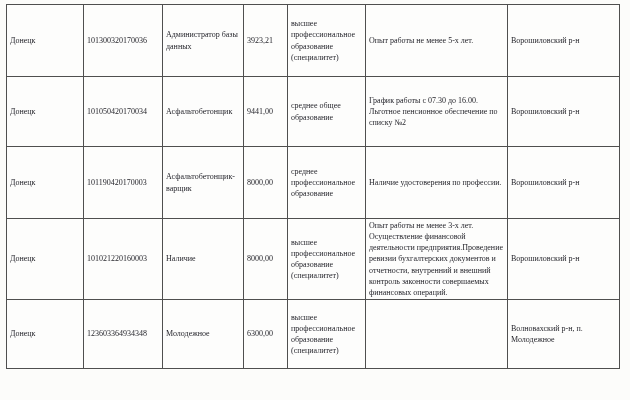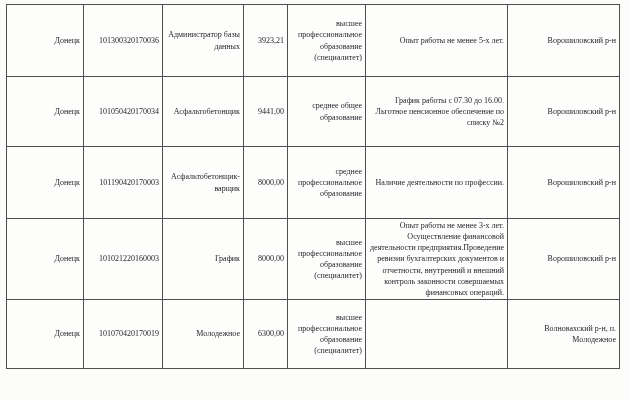--- a/index.html
+++ b/index.html
@@ -25,21 +25,21 @@
   table.vacancies {
     position: absolute;
     left: 6px;
     top: 4px;
     width: 613px;
     border-collapse: collapse;
     table-layout: fixed;
   }
   table.vacancies td {
     border: 1px solid #4f4f4f;
-    text-align: right;
+    text-align: left;
     vertical-align: middle;
     font-size: 8px;
     line-height: 1.38;
     color: #1f1f26;
     padding: 0 3px;
     word-wrap: break-word;
     background: #fdfdfc;
   }
   col.c-city      { width: 77px; }
   col.c-id        { width: 79px; }
@@ -86,35 +86,35 @@
         <td>среднее общее образование</td>
         <td>График работы с 07.30 до 16.00. Льготное пенсионное обеспечение по списку №2</td>
         <td>Ворошиловский р-н</td>
       </tr>
       <tr class="r3">
         <td>Донецк</td>
         <td>101190420170003</td>
         <td>Асфальтобетонщик-варщик</td>
         <td>8000,00</td>
         <td>среднее профессиональное образование</td>
-        <td>Наличие деятельности по профессии.</td>
+        <td>Наличие удостоверения по профессии.</td>
         <td>Ворошиловский р-н</td>
       </tr>
       <tr class="r4">
         <td>Донецк</td>
         <td>101021220160003</td>
-        <td>График</td>
+        <td>Наличие</td>
         <td>8000,00</td>
         <td>высшее профессиональное образование (специалитет)</td>
         <td>Опыт работы не менее 3-х лет. Осуществление финансовой деятельности предприятия.Проведение ревизии бухгалтерских документов и отчетности, внутренний и внешний контроль законности совершаемых финансовых операций.</td>
         <td>Ворошиловский р-н</td>
       </tr>
       <tr class="r5">
         <td>Донецк</td>
-        <td>101070420170019</td>
+        <td>123603364934348</td>
         <td>Молодежное</td>
         <td>6300,00</td>
         <td>высшее профессиональное образование (специалитет)</td>
         <td></td>
         <td>Волновахский р-н, п. Молодежное</td>
       </tr>
     </tbody>
   </table>
 </div>
 

